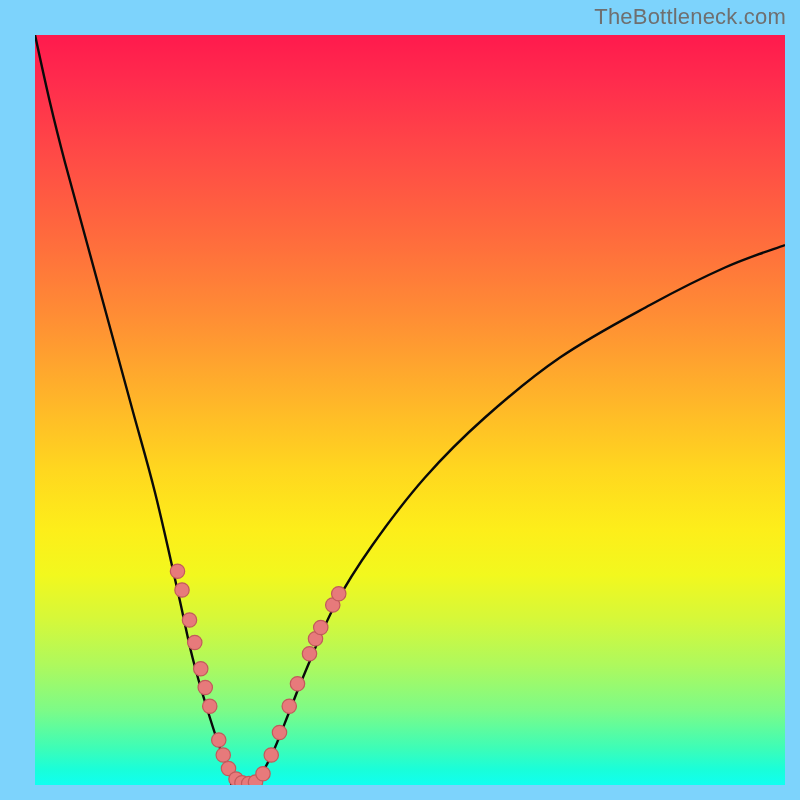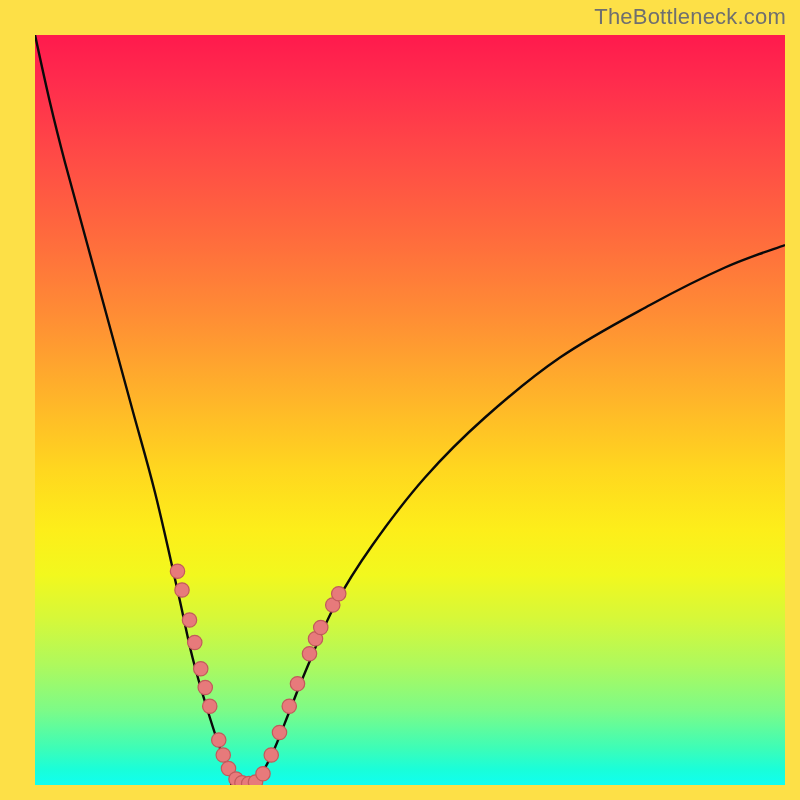--- a/index.html
+++ b/index.html
@@ -8,21 +8,21 @@
     width: 800px;
     height: 800px;
     background: #000;
     overflow: hidden;
     font-family: Arial, Helvetica, sans-serif;
   }
   .frame {
     position: relative;
     width: 800px;
     height: 800px;
-    background: #fde047;
+    background: #7dd3fc;
   }
   .watermark {
     position: absolute;
     top: 4px;
     right: 14px;
     color: #6f6f6f;
     font-size: 22px;
     font-weight: 400;
     font-family: Arial, Helvetica, sans-serif;
     letter-spacing: 0.2px;

